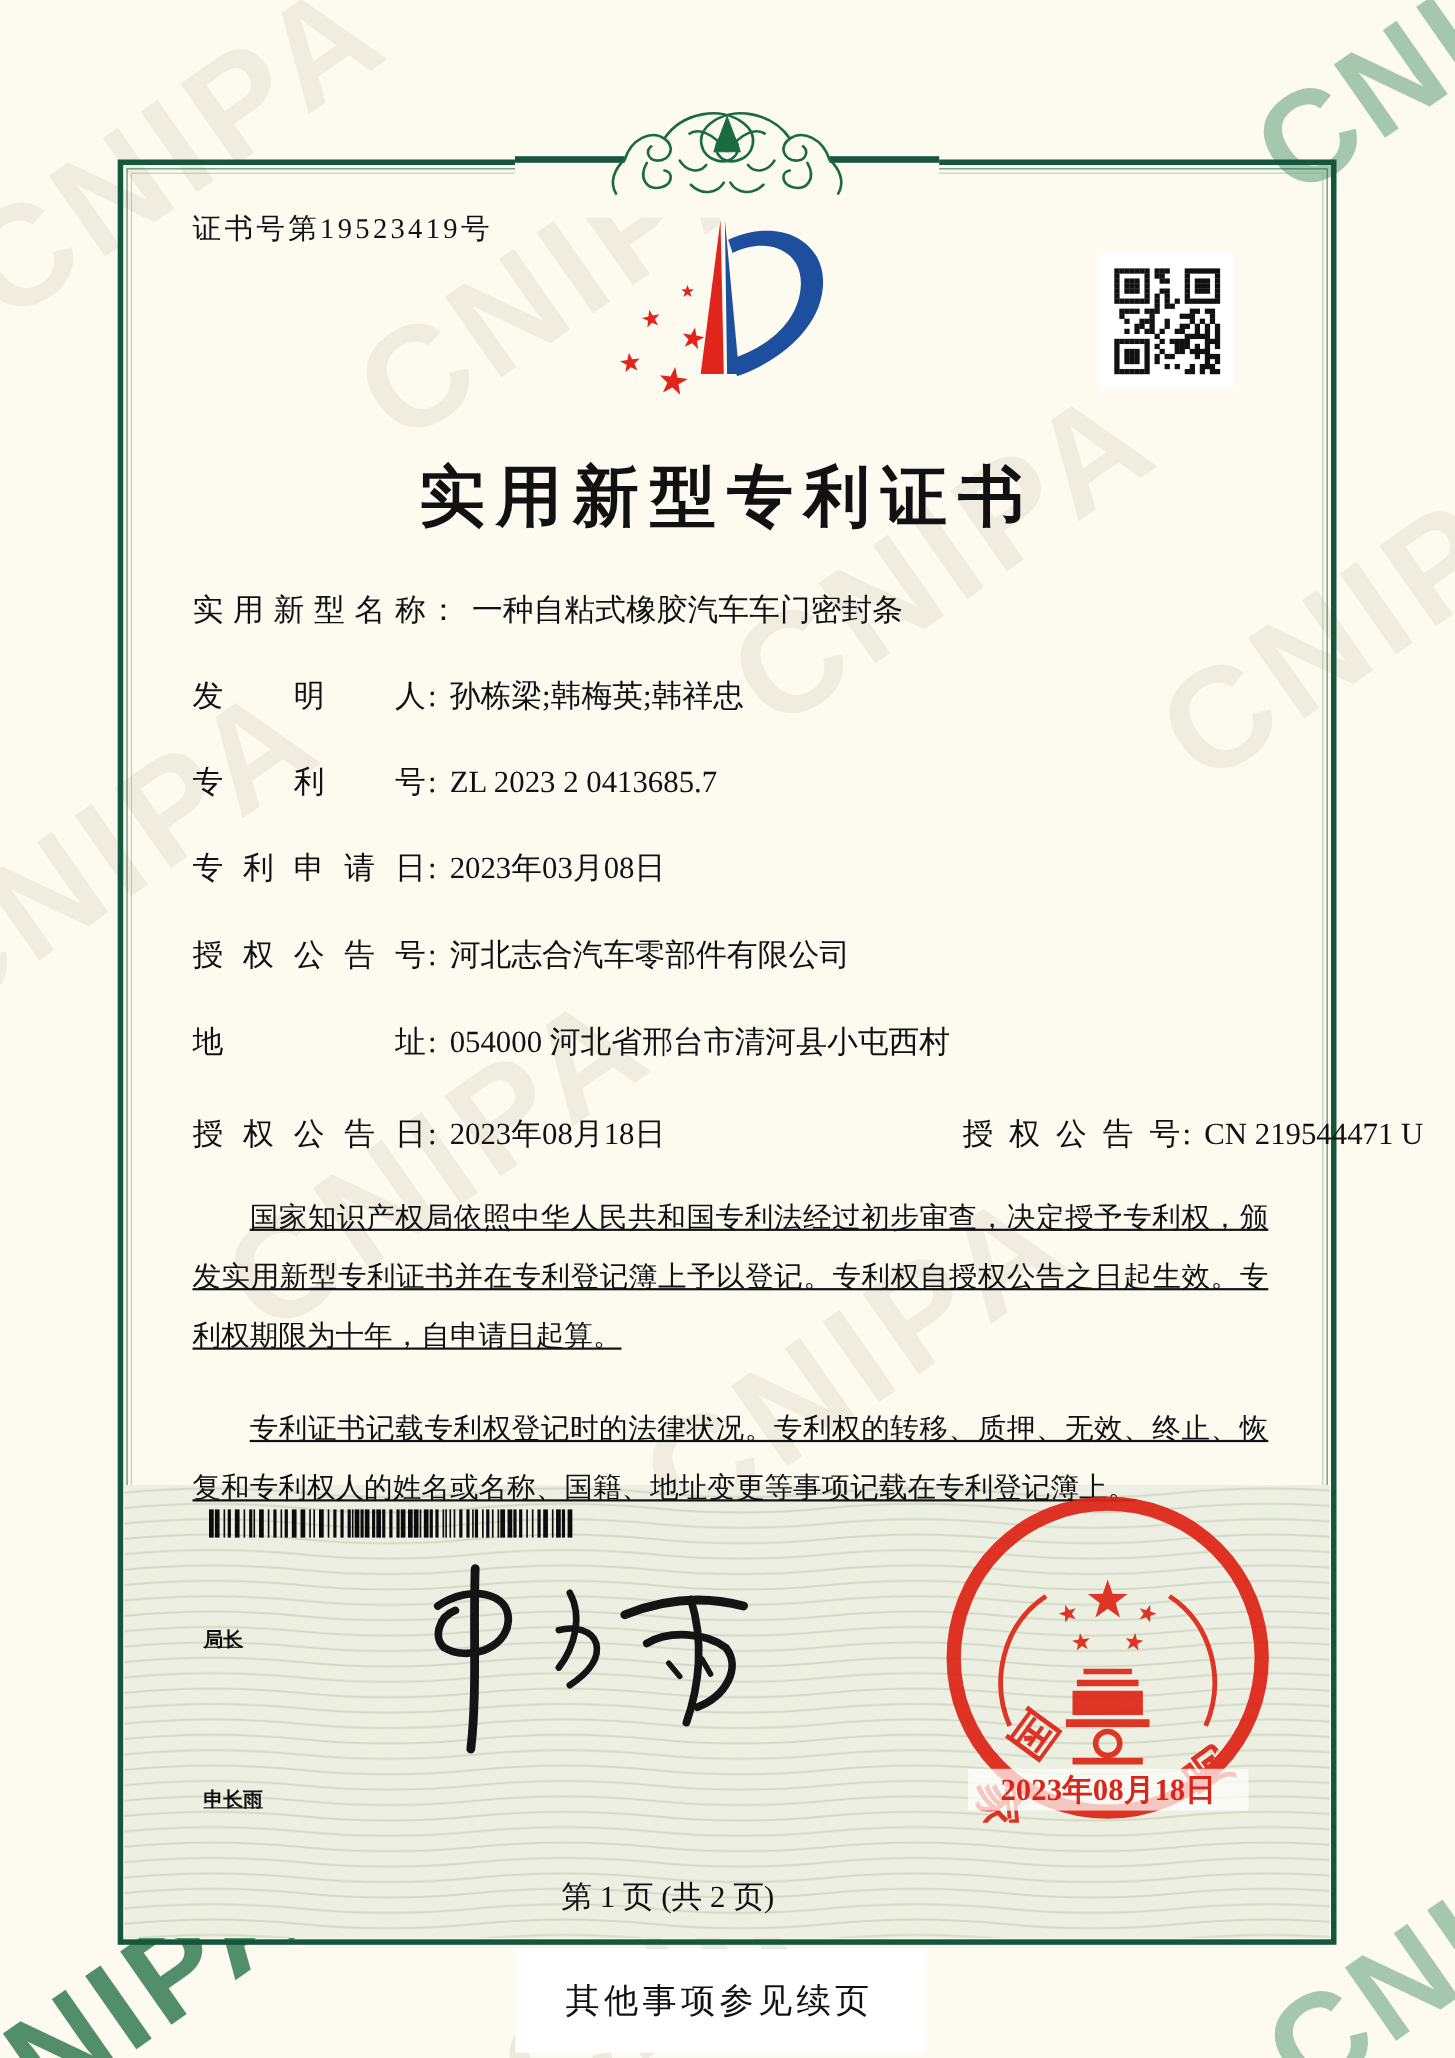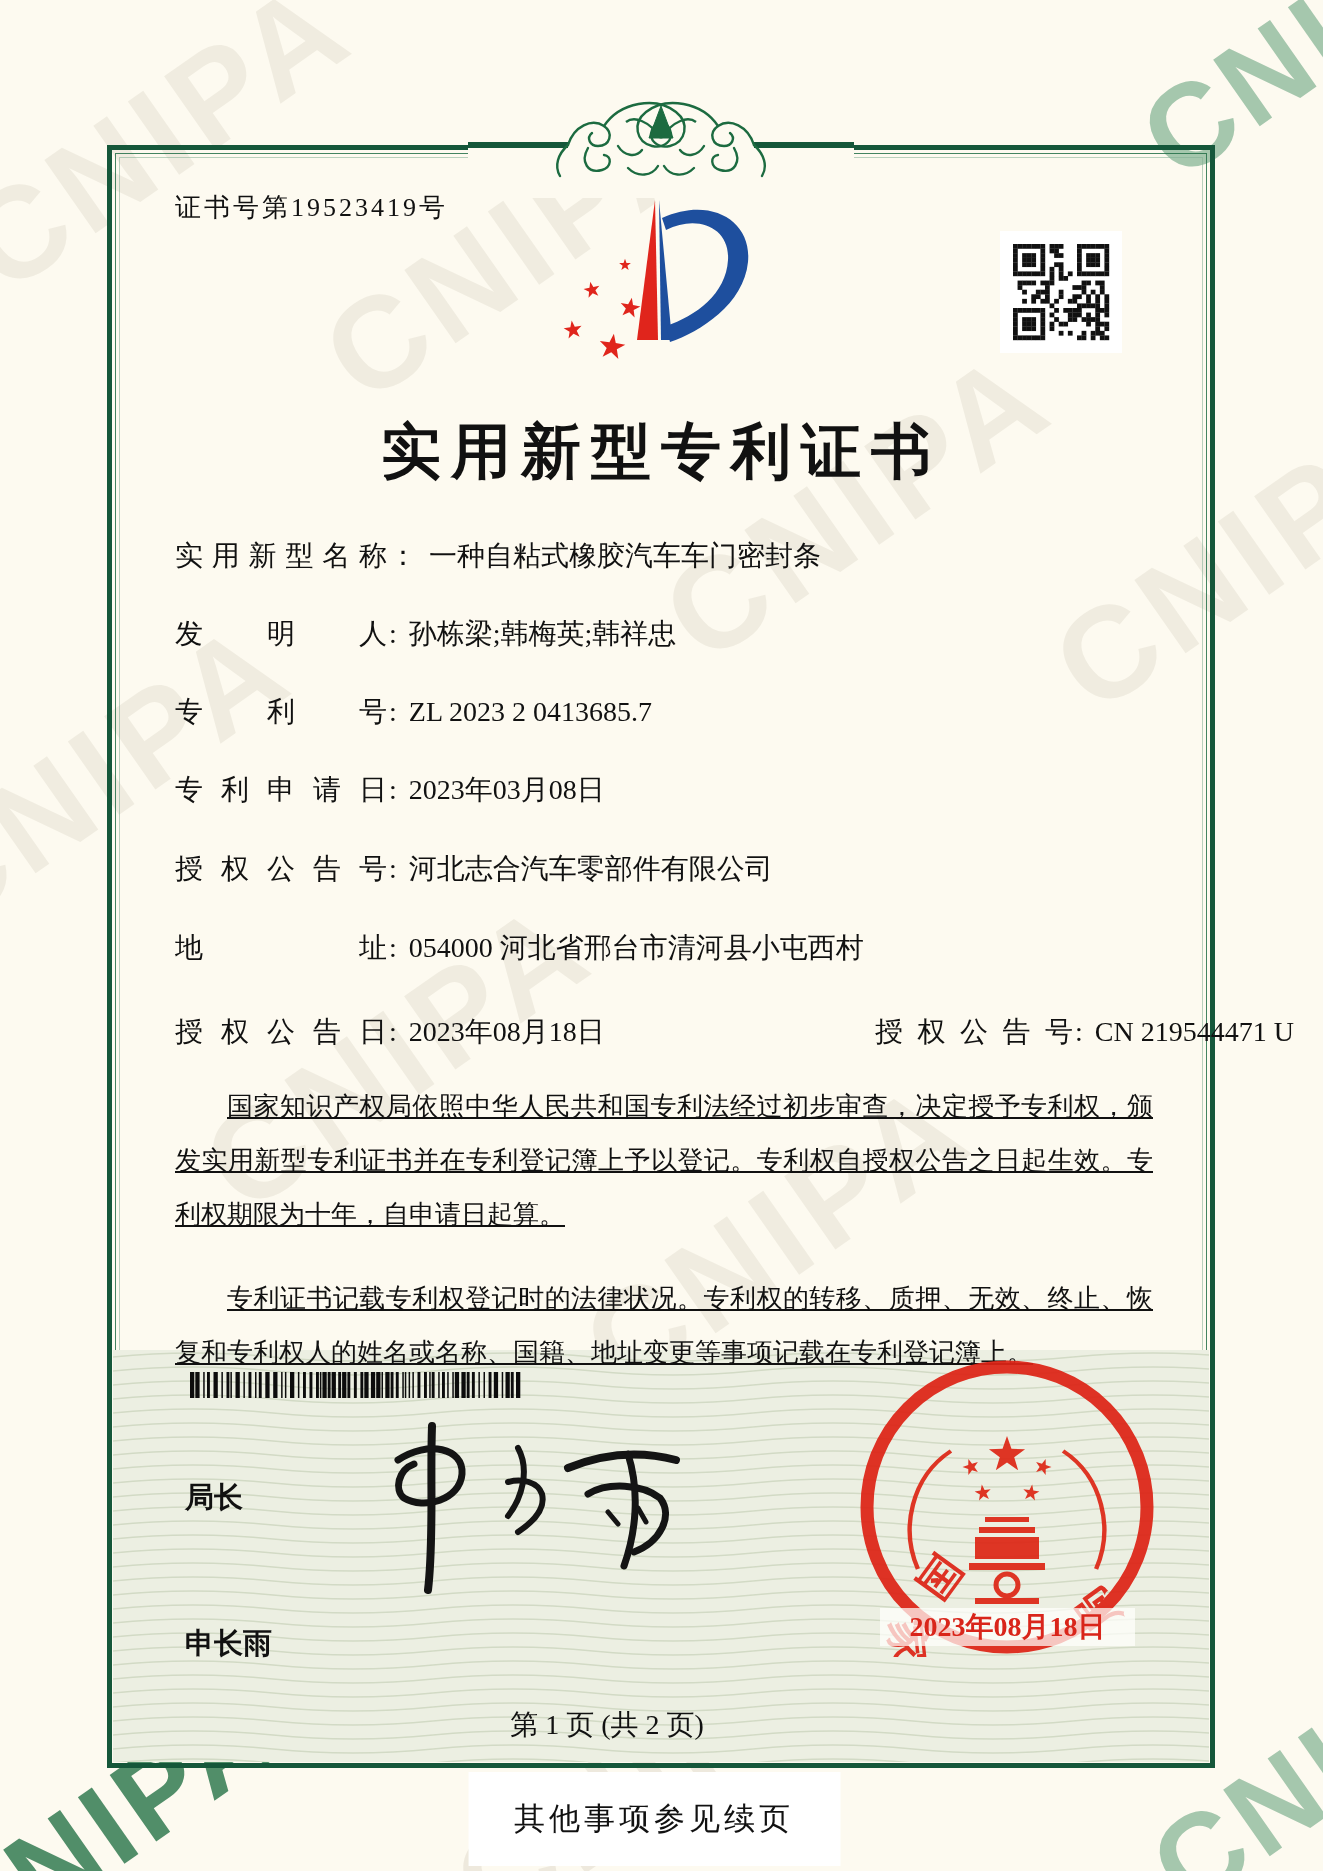--- a/index.html
+++ b/index.html
@@ -25,22 +25,22 @@
   .certno{position:absolute;left:175px;top:190px;font-size:26px;letter-spacing:3px;z-index:6;}
   .title{position:absolute;left:107px;top:412px;width:1108px;text-align:center;
          font-size:60px;font-weight:bold;letter-spacing:10px;z-index:6;}
   .frow{position:absolute;left:175px;font-size:28px;line-height:36px;z-index:6;white-space:nowrap;}
   .field-label{display:inline-block;width:212px;text-align:justify;text-align-last:justify;vertical-align:bottom;}
   .field-label2{display:inline-block;width:198px;text-align:justify;text-align-last:justify;vertical-align:bottom;}
   .field-sep{display:inline-block;margin:0 12px 0 2px;}
   .grant{position:absolute;left:700px;top:0;}
   .para{position:absolute;left:175px;width:978px;font-size:26px;line-height:2.07;
         text-align:justify;text-indent:2em;z-index:6;text-decoration:underline;}
-  .director{position:absolute;left:185px;font-size:29px;font-weight:bold;z-index:7;
-            font-family:"Liberation Sans","DejaVu Sans",sans-serif;}
+  .director{position:absolute;left:185px;font-size:18px;font-weight:bold;z-index:7;
+            font-family:"Liberation Sans","DejaVu Sans",sans-serif;text-decoration:underline;}
   .pageinfo{position:absolute;left:107px;top:1706px;width:1000px;text-align:center;
             font-size:28px;z-index:7;}
   .contnote{position:absolute;left:50%;top:1772px;transform:translateX(-52%);
             background:#ffffff;padding:26px 46px;font-size:31px;letter-spacing:4px;
             z-index:7;white-space:nowrap;}
   .sealdate{position:absolute;left:880px;top:1608px;width:255px;text-align:center;
             font-size:28px;font-weight:bold;color:#d9251a;z-index:9;
             background:rgba(255,255,252,.72);}
   svg{display:block;}
 </style>

